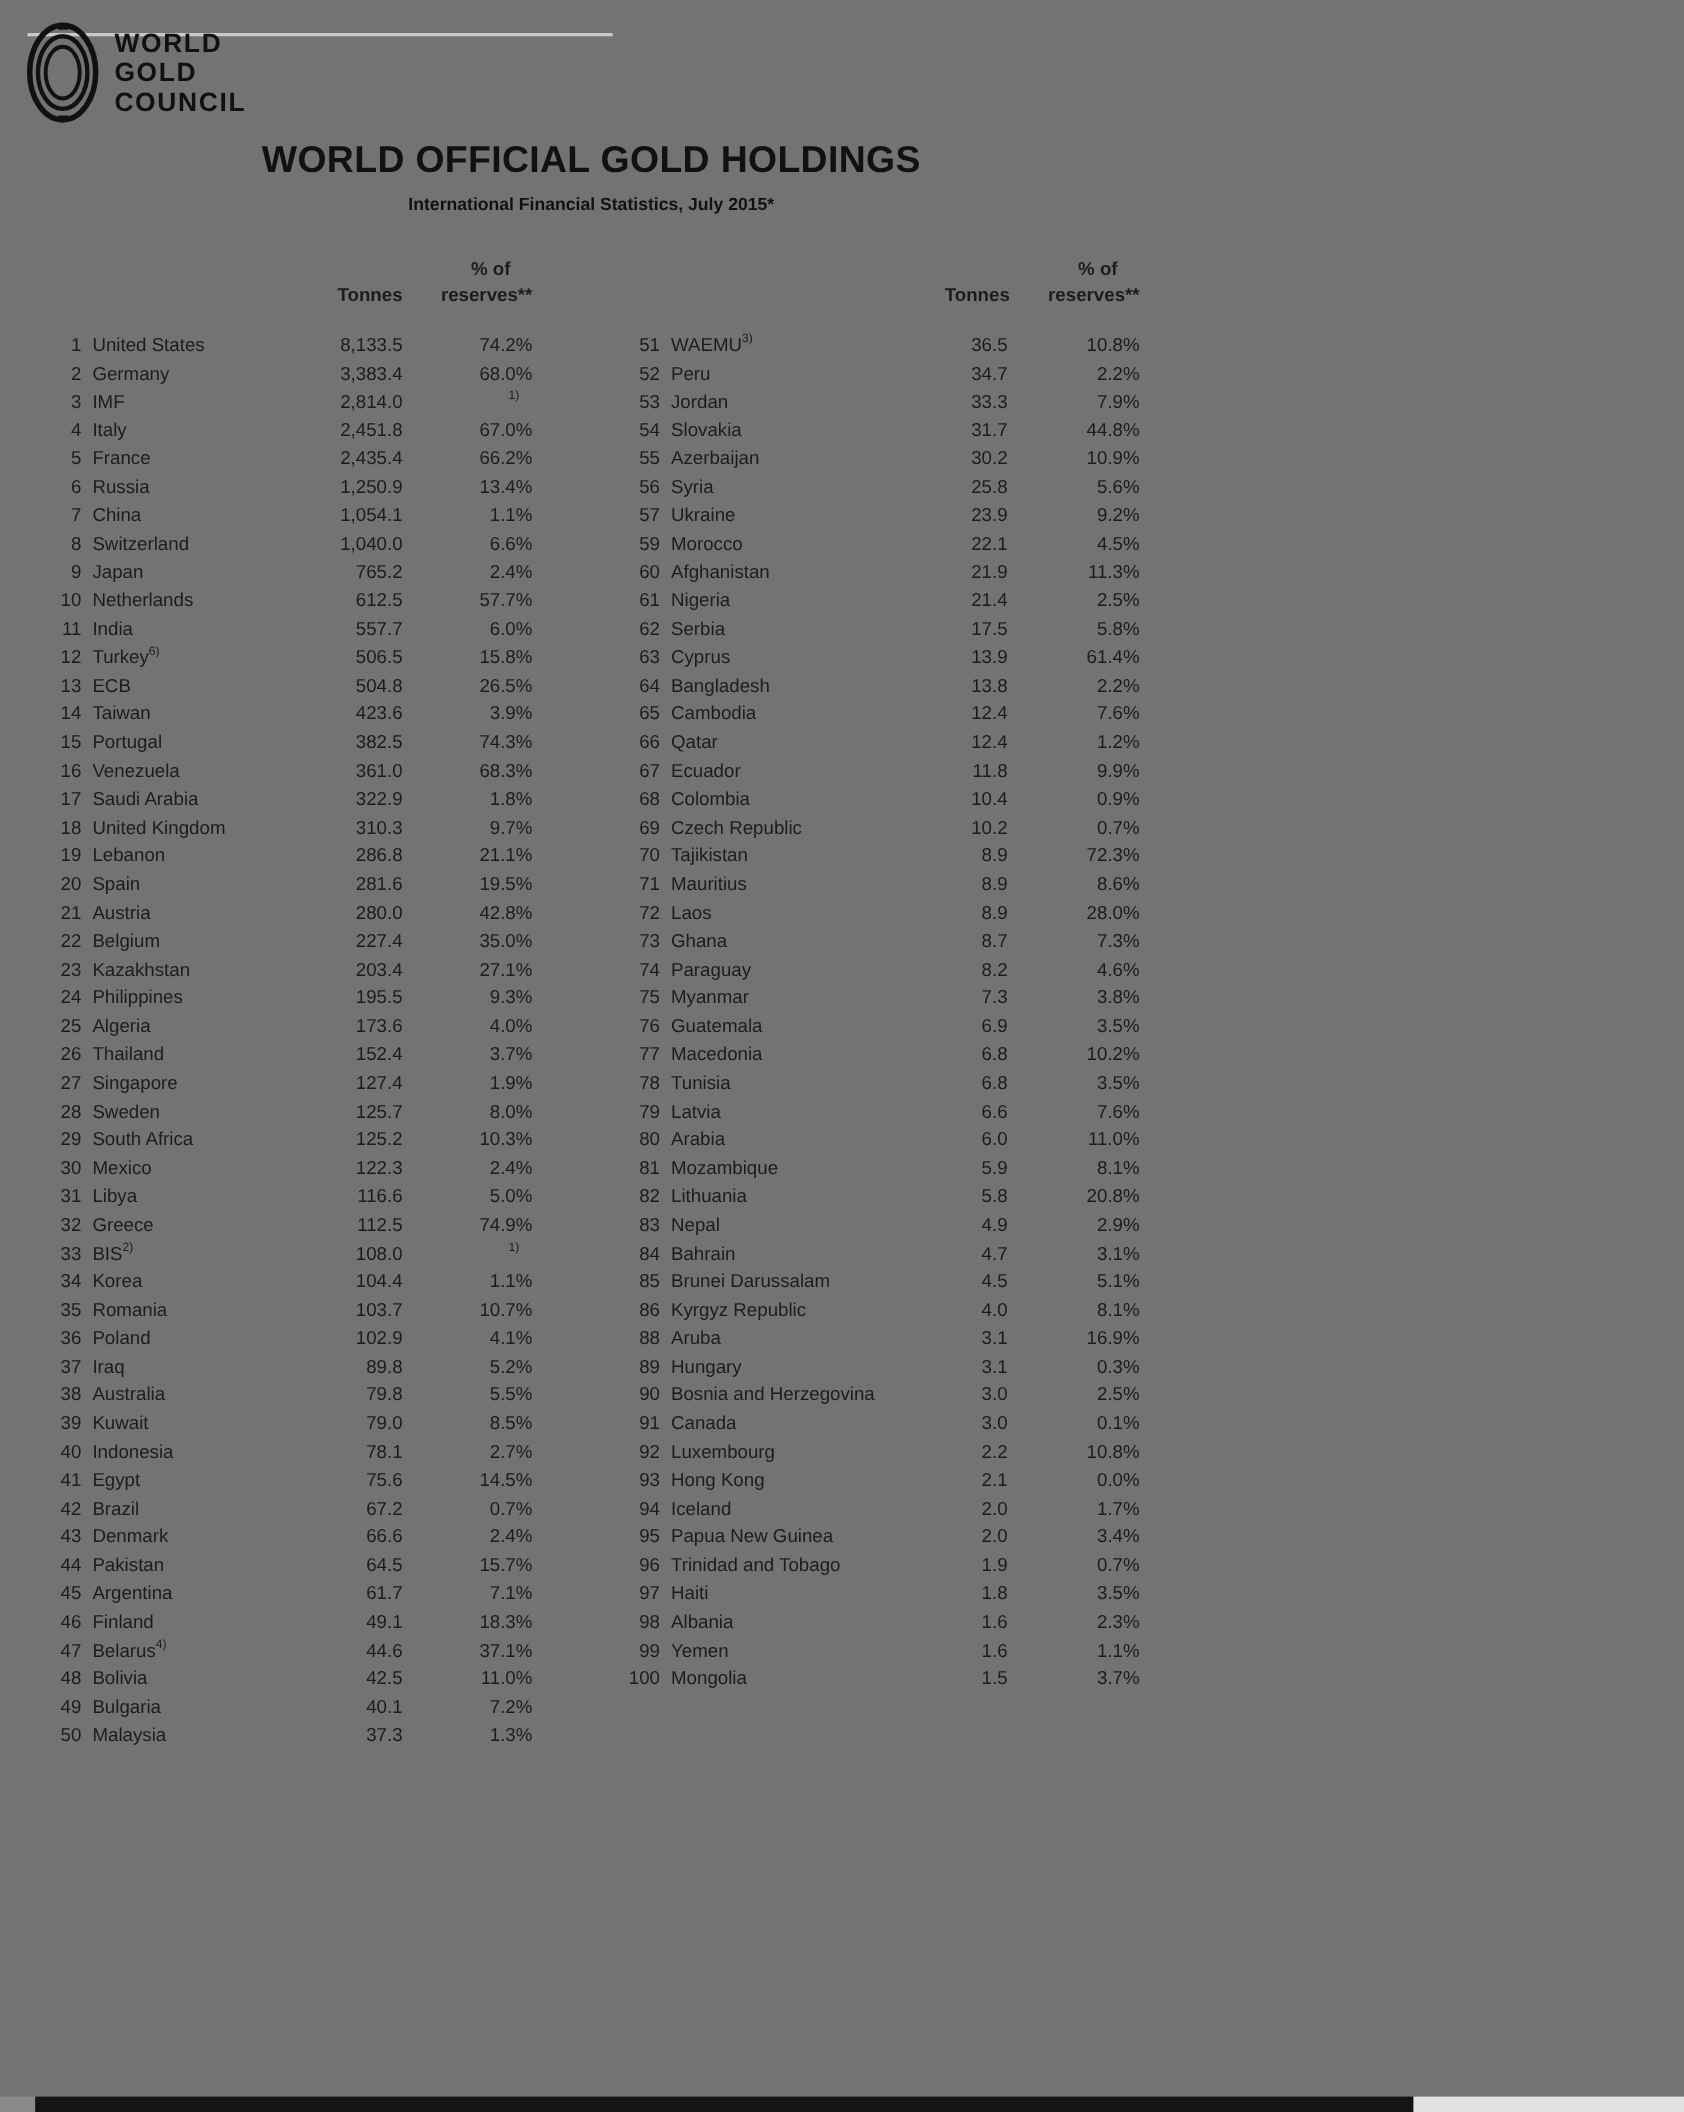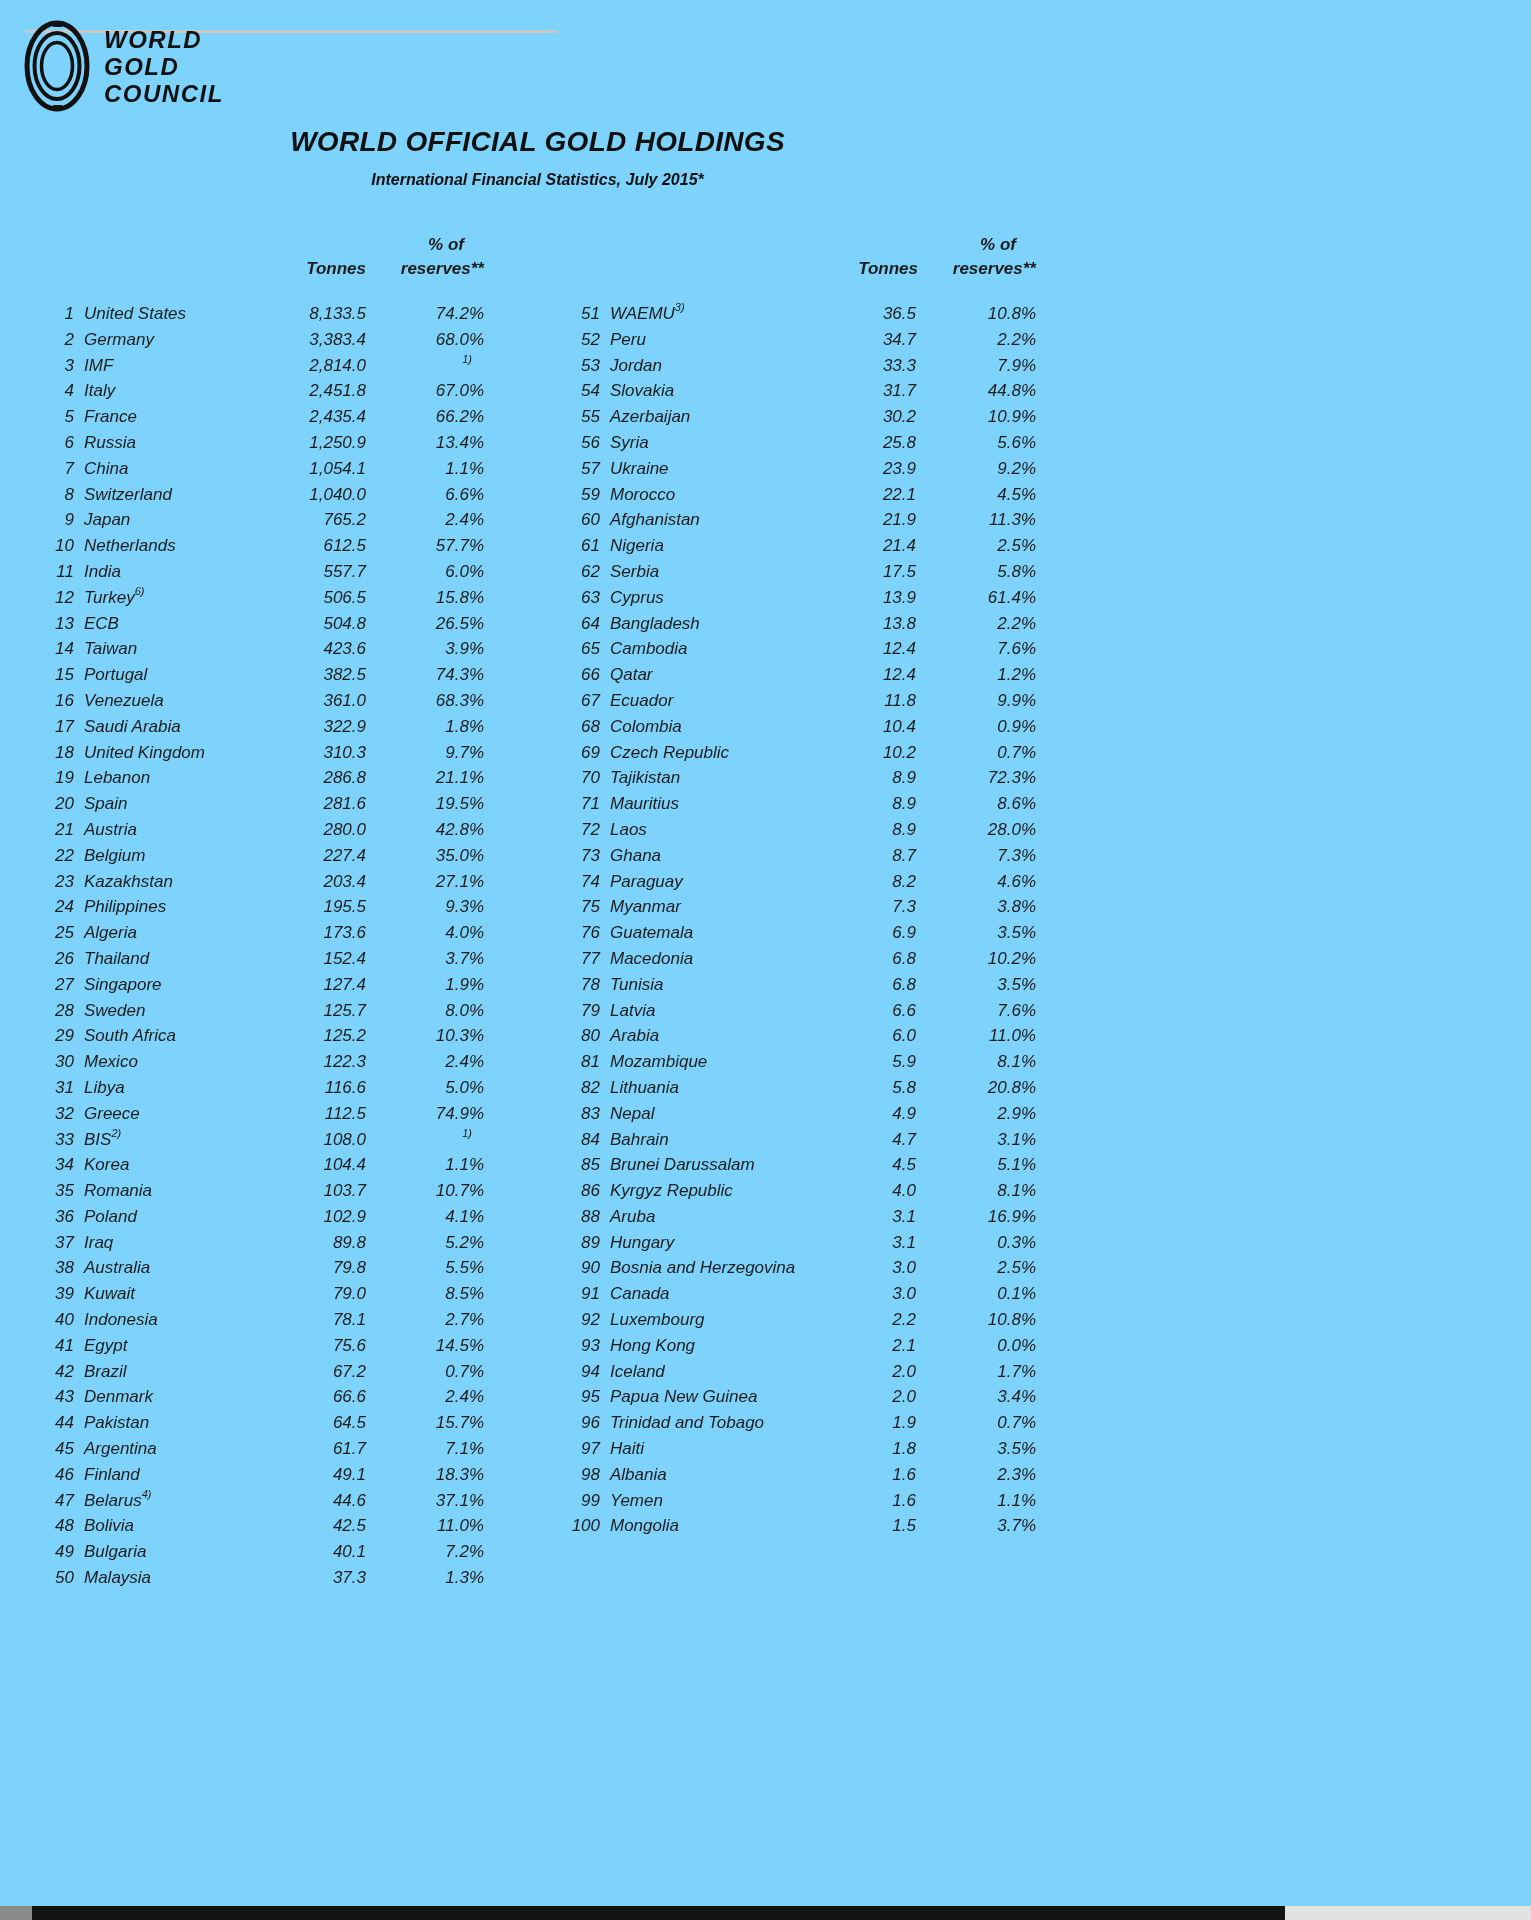--- a/index.html
+++ b/index.html
@@ -1,32 +1,31 @@
 <!DOCTYPE html>
 <html><head>
 <meta charset="utf-8">
 <style>
   html,body{margin:0;padding:0;background:#ffffff;}
   .page{
     position:relative;
     width:1531px;height:1920px;
-    background:#7dd3fc;
+    background:#737373;
     font-family:"Liberation Sans", sans-serif;
     color:#1c1c1c;
     overflow:hidden;
-    font-style:italic;
   }
   .top-rule{position:absolute;top:30px;left:25px;width:532px;height:3px;background:#c9c9c9;}
   
   .logo{position:absolute;top:18px;left:22px;display:flex;align-items:center;}
   .logo-rings{width:70px;height:96px;}
   .logo-text{margin-left:12px;font-weight:bold;font-size:24px;line-height:27px;letter-spacing:1.5px;color:#111;}
   
   .title-wrap{position:absolute;top:126px;left:0;width:1075px;text-align:center;}
-  .doc-title{font-size:28px;font-weight:bold;color:#111;letter-spacing:0.3px;}
+  .doc-title{font-size:34px;font-weight:bold;color:#111;letter-spacing:0.3px;}
   .doc-subtitle{font-size:16px;font-weight:bold;color:#111;margin-top:13px;}
   
   .colblock{position:absolute;top:213px;}
   .colblock.left{left:36px;width:448px;}
   .colblock.right{left:556px;width:480px;}
   .thead{height:66px;font-weight:bold;font-size:17px;}
   .thead .hrow{display:flex;}
   .thead .hrow1{height:24px;margin-top:22px;}
   .thead .hrow2{height:26px;}
   .hspacer{flex:1;}

